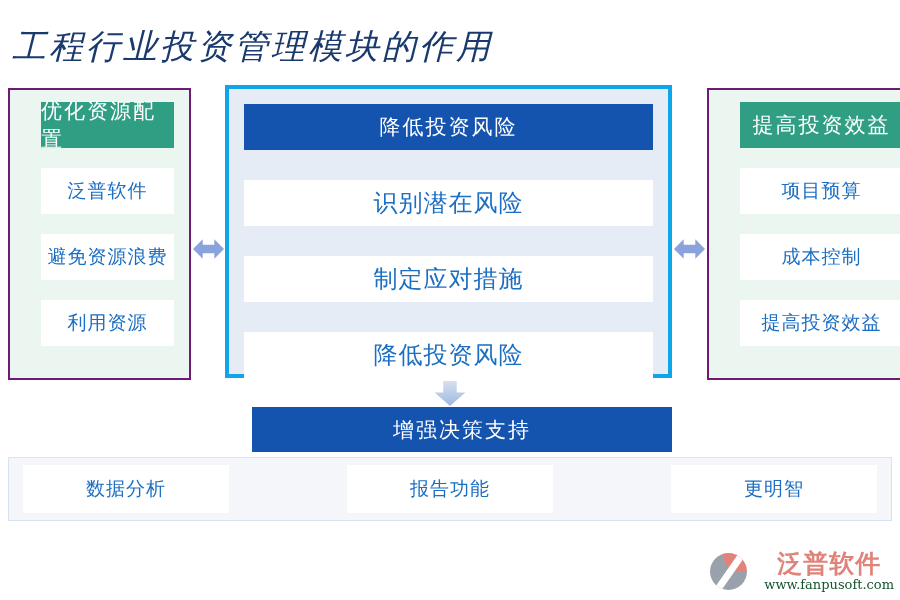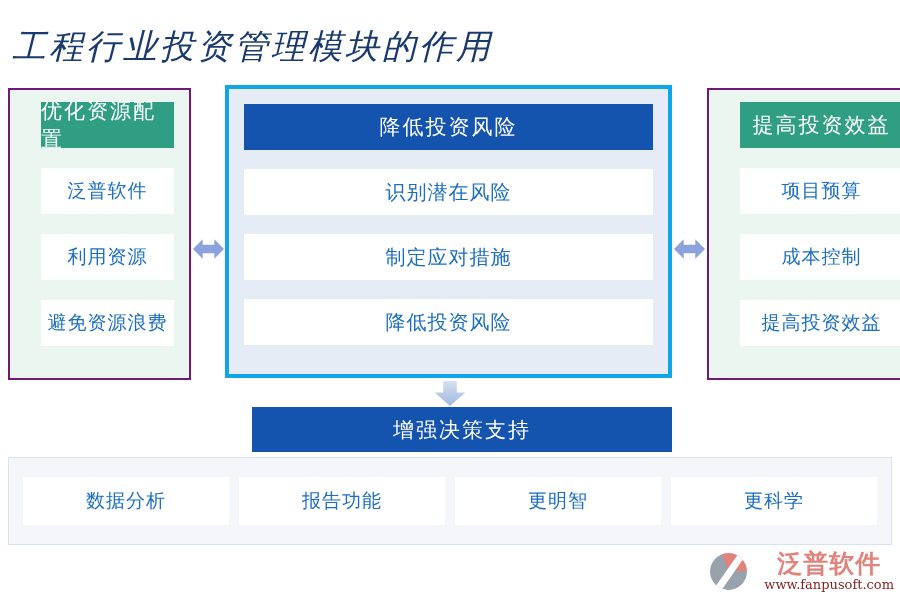--- a/index.html
+++ b/index.html
@@ -33,36 +33,36 @@
     color: #ffffff; font-size: 21px; letter-spacing: 2px;
   }
   .hdr.green-bg { background: #309e82; }
   .hdr.blue-bg  { background: #1453ae; }
 
   .item {
     height: 46px; margin-top: 20px; background: #ffffff;
     display: flex; align-items: center; justify-content: center;
     color: #1b6ec2; font-size: 19px; letter-spacing: 1px;
   }
-  .panel.blue .item { font-size: 20px; margin-top: 19px; }
+  .panel.blue .item { font-size: 24px; margin-top: 30px; }
 
   
   .h-arrow { position: absolute; top: 236px; width: 31px; height: 26px; }
   .h-arrow.a-left  { left: 193px; }
   .h-arrow.a-right { left: 674px; }
   .v-arrow { position: absolute; left: 430px; top: 381px; width: 40px; height: 25px; }
 
   
   .banner {
     position: absolute; left: 252px; top: 407px; width: 420px; height: 45px;
     background: #1453ae; color: #ffffff; font-size: 21px; letter-spacing: 2px;
     display: flex; align-items: center; justify-content: center;
   }
   .bottom-panel {
-    position: absolute; left: 8px; top: 457px; width: 884px; height: 88px;
+    position: absolute; left: 8px; top: 457px; width: 884px; height: 64px;
     background: #f4f6f9; border: 1px solid #d5e3f2;
     display: flex; align-items: center; justify-content: space-between;
     padding: 8px 14px;
   }
   .bottom-item {
     width: 206px; height: 48px; background: #ffffff;
     display: flex; align-items: center; justify-content: center;
     color: #1b6ec2; font-size: 19px; letter-spacing: 1px;
   }
 
@@ -75,34 +75,34 @@
     width: 37px; height: 37px; border-radius: 50%;
     background: conic-gradient(from -20deg, #e0837b 0deg 110deg, #99a1ad 110deg 360deg);
     position: relative; overflow: hidden; margin-top: 3px;
   }
   .wm-icon::after {
     content: ""; position: absolute; left: 15px; top: -4px;
     width: 7px; height: 50px; background: #ffffff; transform: rotate(35deg);
   }
   .wm-text { margin-left: 2px; text-align: center; }
   .wm-brand { color: #e0837b; font-size: 25px; font-weight: bold; letter-spacing: 1px; line-height: 1.1; }
-  .wm-url   { color: #7f1d1d; font-size: 13px; font-family: "DejaVu Serif", "Liberation Serif", serif; }
+  .wm-url   { color: #14532d; font-size: 13px; font-family: "DejaVu Serif", "Liberation Serif", serif; }
 </style>
 </head>
 <body>
 
 <div class="stage">
 
   <div class="title">工程行业投资管理模块的作用</div>
 
   <div class="panel green left-pos">
     <div class="hdr green-bg">优化资源配置</div>
     <div class="item">泛普软件</div>
+    <div class="item">避免资源浪费</div>
     <div class="item">利用资源</div>
-    <div class="item">避免资源浪费</div>
   </div>
 
   <svg class="h-arrow a-left" viewBox="0 0 32 26">
     <path d="M0,13 L10,3 L10,8.5 L22,8.5 L22,3 L32,13 L22,23 L22,17.5 L10,17.5 L10,23 Z" fill="#8ba3dc"></path>
   </svg>
 
   <div class="panel blue">
     <div class="hdr blue-bg">降低投资风险</div>
     <div class="item">识别潜在风险</div>
     <div class="item">制定应对措施</div>
@@ -129,21 +129,20 @@
     </defs>
     <path d="M13,0 L27,0 L27,12 L36,12 L20,26 L4,12 L13,12 Z" fill="url(#dg)"></path>
   </svg>
 
   <div class="banner">增强决策支持</div>
 
   <div class="bottom-panel">
     <div class="bottom-item">数据分析</div>
     <div class="bottom-item">报告功能</div>
     <div class="bottom-item">更明智</div>
-    <div class="bottom-item">更科学</div>
   </div>
 
   <div class="watermark">
     <div class="wm-icon"></div>
     <div class="wm-text">
       <div class="wm-brand">泛普软件</div>
       <div class="wm-url">www.fanpusoft.com</div>
     </div>
   </div>
 

